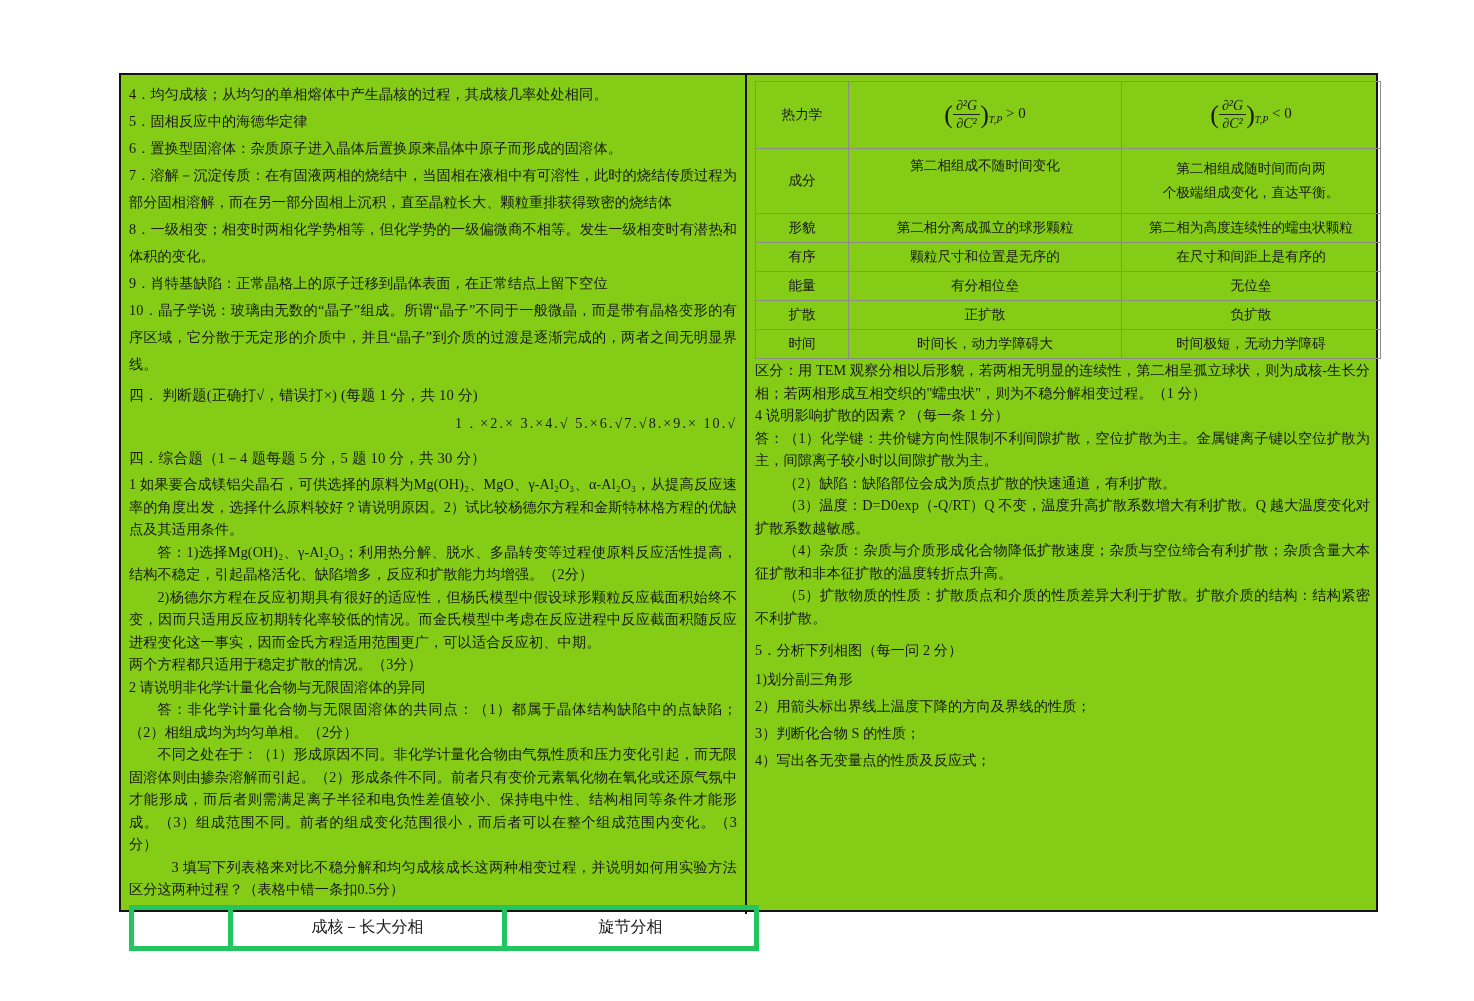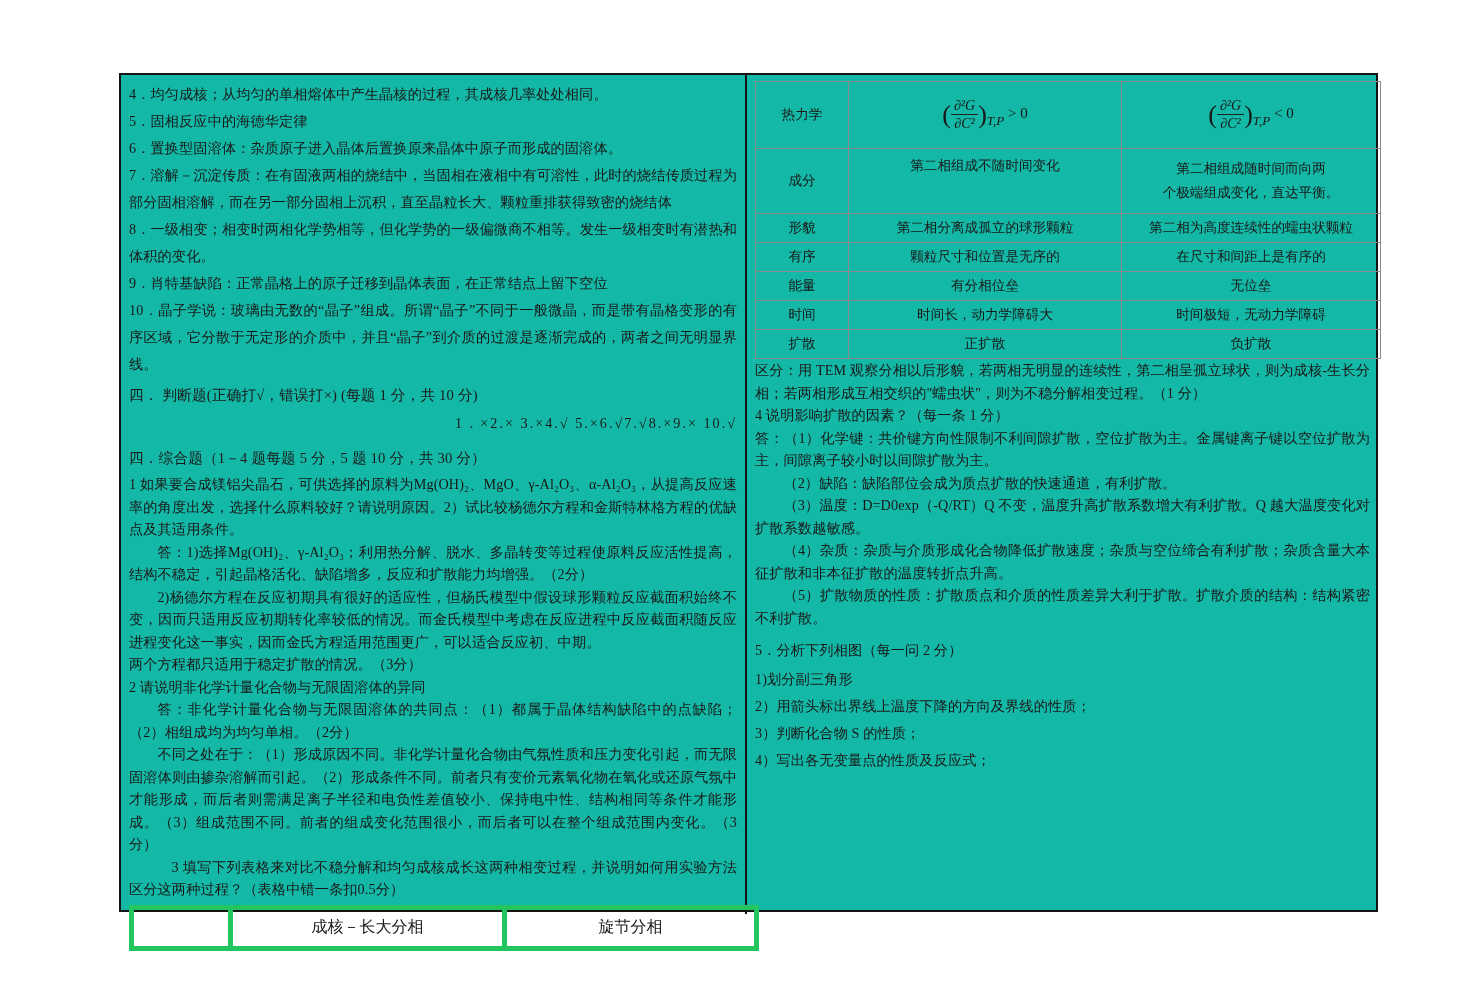--- a/index.html
+++ b/index.html
@@ -18,21 +18,21 @@
 
   
   #page-frame {
     position: absolute;
     left: 119px;
     top: 73px;
     width: 1259px;
     height: 839px;
     border: 2px solid #141414;
     box-sizing: border-box;
-    background: #14b8a6;
+    background: #84cc16;
   }
 
   
   #column-divider {
     position: absolute;
     left: 624px;
     top: 0px;
     width: 0;
     height: 839px;
     border-left: 2px solid #141414;
@@ -103,21 +103,21 @@
     font-family: "Liberation Serif", serif;
     font-style: italic;
     font-size: 14px;
     line-height: 1.08;
     text-align: center;
   }
   .frac .num { display: block; border-bottom: 1px solid #222; padding: 0 3px 1px 3px; }
   .frac .den { display: block; padding: 1px 3px 0 3px; }
   .mathrow { font-family: "Liberation Serif", serif; font-size: 15px; white-space: nowrap; }
   .mathrow .paren { font-size: 26px; vertical-align: middle; font-style: normal; }
-  .mathrow .subs { font-size: 13px; vertical-align: -0.5em; font-style: italic; }
+  .mathrow .subs { font-size: 10px; vertical-align: -0.5em; font-style: italic; }
   .mathrow .rel  { font-style: normal; }
 
   
   table.small {
     border-collapse: collapse;
     width: 604px;
     table-layout: fixed;
     margin-top: 4px;
   }
   table.small td {
@@ -215,29 +215,29 @@
       </tr>
 
 
       <tr>
         <td class="lab">能量</td>
         <td class="c2">有分相位垒</td>
         <td class="c3">无位垒</td>
       </tr>
 
       <tr>
+        <td class="lab">扩散</td>
+        <td class="c2">正扩散</td>
+        <td class="c3">负扩散</td>
+      </tr>
+
+      <tr>
         <td class="lab">时间</td>
         <td class="c2">时间长，动力学障碍大</td>
         <td class="c3">时间极短，无动力学障碍</td>
-      </tr>
-
-      <tr>
-        <td class="lab">扩散</td>
-        <td class="c2">正扩散</td>
-        <td class="c3">负扩散</td>
       </tr>
     </tbody>
       </table>
 
     <div class="p tight">区分：用 TEM 观察分相以后形貌，若两相无明显的连续性，第二相呈孤立球状，则为成核-生长分相；若两相形成互相交织的"蠕虫状"，则为不稳分解相变过程。（1 分）</div>
     <div class="p tight">4 说明影响扩散的因素？（每一条 1 分）</div>
     <div class="p tight">答：（1）化学键：共价键方向性限制不利间隙扩散，空位扩散为主。金属键离子键以空位扩散为主，间隙离子较小时以间隙扩散为主。</div>
     <div class="p tight indent">（2）缺陷：缺陷部位会成为质点扩散的快速通道，有利扩散。</div>
     <div class="p tight indent">（3）温度：D=D0exp（-Q/RT）Q 不变，温度升高扩散系数增大有利扩散。Q 越大温度变化对扩散系数越敏感。</div>
     <div class="p tight indent">（4）杂质：杂质与介质形成化合物降低扩散速度；杂质与空位缔合有利扩散；杂质含量大本征扩散和非本征扩散的温度转折点升高。</div>

